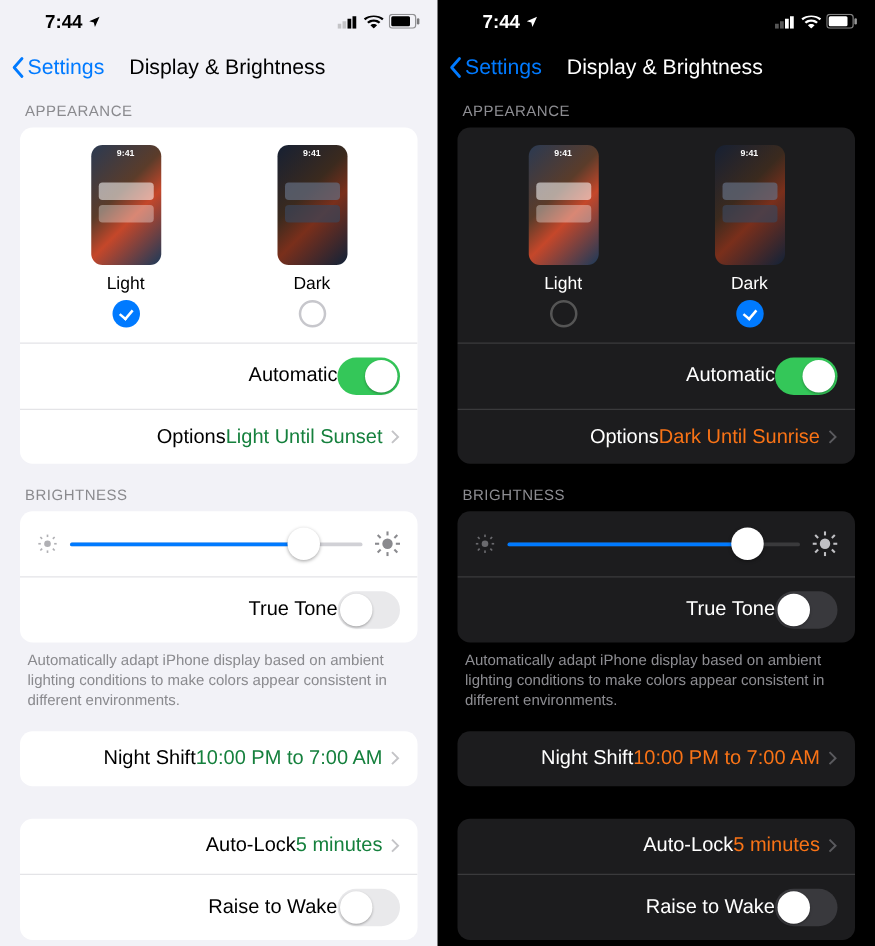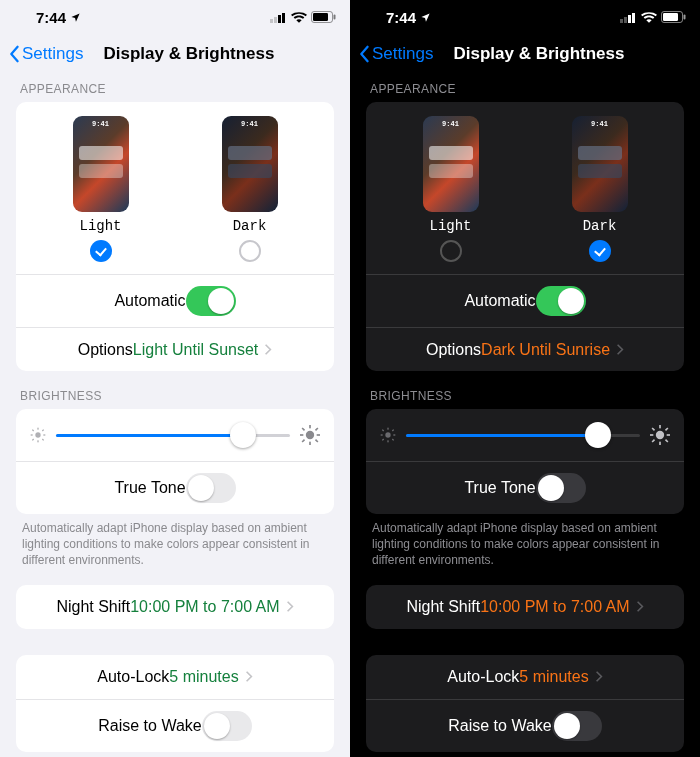--- a/index.html
+++ b/index.html
@@ -13,40 +13,40 @@
   .status { display:flex; align-items:center; justify-content:space-between; padding:6px 14px 2px 36px; font-size:15px; font-weight:600; height:30px; }
   .status .left { display:flex; align-items:center; gap:4px; }
   .status .right { display:flex; align-items:center; gap:4px; }
   .icon { display:inline-flex; }
   svg { display:block; }
 
   
   .nav { display:flex; align-items:flex-end; height:34px; padding: 0 8px; }
   .back { color:#007aff; font-size:17px; display:flex; align-items:center; font-weight:400; }
   .back .chev { margin-right:2px; }
-  .title { font-size:17px; font-weight:700; margin-left:20px; }
+  .title { font-size:17px; font-weight:400; margin-left:20px; }
 
   .content { padding: 0 16px; flex:1; overflow:hidden; }
 
   .group-hdr { font-size:12px; text-transform:uppercase; letter-spacing:0.4px; color:#8a8a8e; margin: 18px 4px 6px 4px; }
   .dark .group-hdr { color:#8d8d92; }
 
   .card { border-radius:10px; overflow:hidden; }
   .light .card { background:#fff; }
   .dark  .card { background:#1c1c1e; }
 
-  .row { display:flex; align-items:center; justify-content:center; padding:11px 14px; min-height:44px; }
+  .row { display:flex; align-items:center; justify-content:flex-end; padding:11px 14px; min-height:44px; }
   .light .sep { border-top:1px solid #e4e4e7; }
   .dark  .sep { border-top:1px solid #3a3a3c; }
   .row .label { font-size:16px; }
   .row .value { font-size:16px; color:#15803d; display:flex; align-items:center; gap:6px; }
   .dark .row .value { color:#f97316; }
 
   
-  .appearance { display:flex; justify-content:space-around; padding:14px 10px 12px 10px;font-family:Liberation Mono, monospace; }
+  .appearance { display:flex; justify-content:space-around; padding:14px 10px 12px 10px; }
   .thumb-col { display:flex; flex-direction:column; align-items:center; gap:6px; }
   .thumb { width:56px; height:96px; border-radius:9px; position:relative; overflow:hidden; }
   .thumb.light-bg { background: linear-gradient(135deg,#2b3a52 0%, #5b3c2a 40%, #c5472a 60%, #1b3a5a 100%); }
   .thumb.dark-bg  { background: linear-gradient(135deg,#162033 0%, #3b2a1e 40%, #7a2f1b 60%, #112238 100%); }
   .thumb .time { position:absolute; top:4px; left:0; right:0; text-align:center; font-size:7px; color:#fff; font-weight:600;}
   .thumb .widget { position:absolute; left:6px; right:6px; height:14px; border-radius:3px; }
   .thumb .w1 { top:30px; }
   .thumb .w2 { top:48px; }
   .thumb.light-bg .w1{ background: rgba(255,255,255,0.55);} 
   .thumb.light-bg .w2{ background: rgba(255,255,255,0.35);} 

